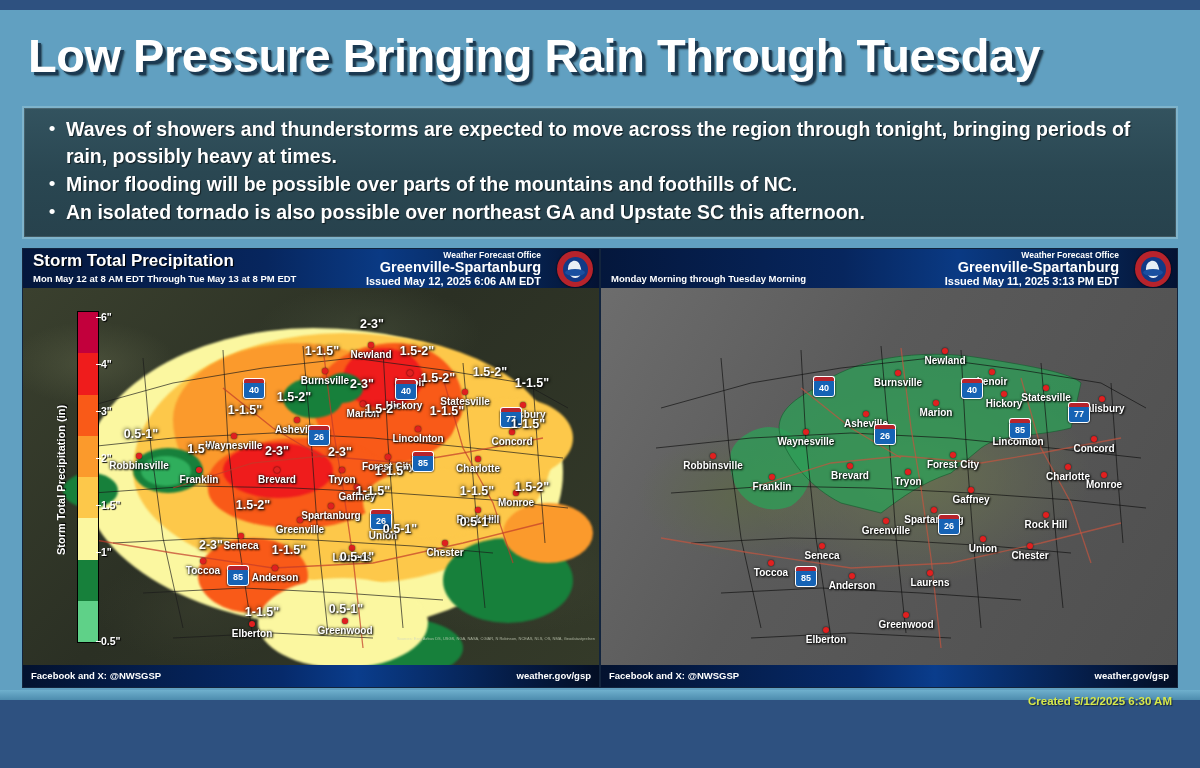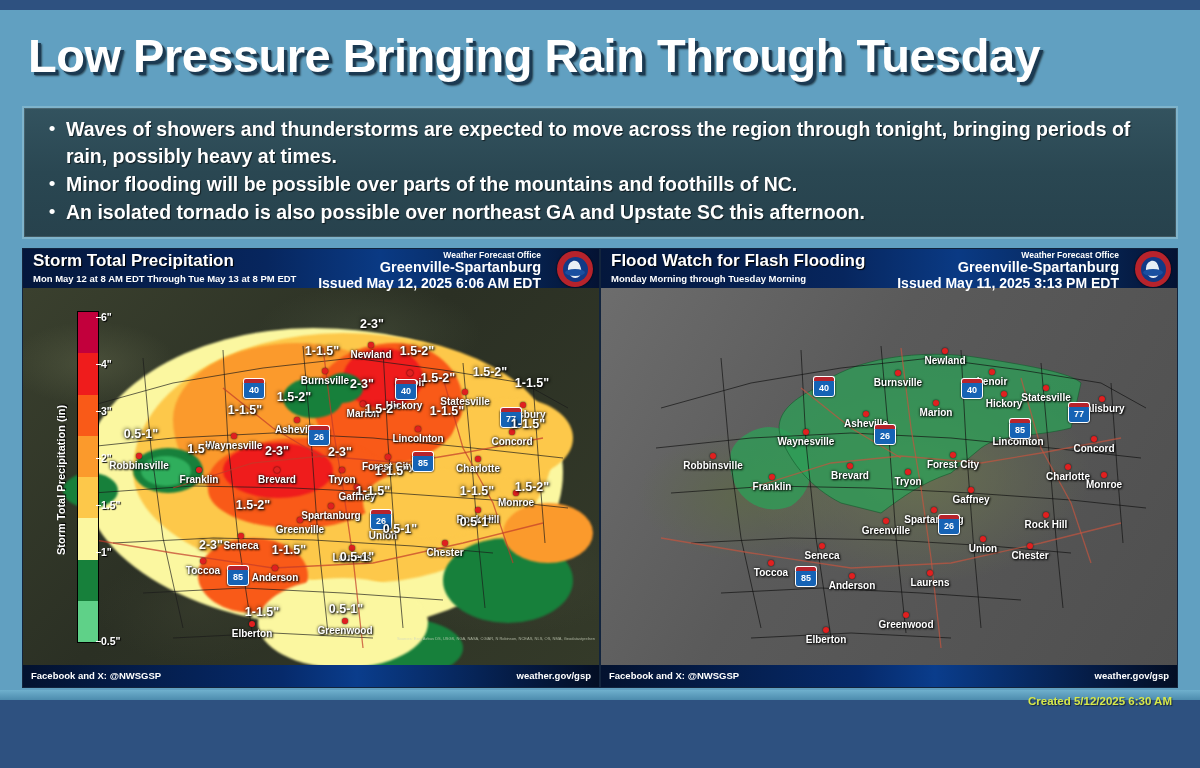--- a/index.html
+++ b/index.html
@@ -54,21 +54,21 @@
 
   
   .p-head{position:absolute;left:0;top:0;width:100%;height:39px;
           background:linear-gradient(90deg,#04173c 0%,#07265e 42%,#0a3a84 62%,#06224f 88%,#041233 100%);
           z-index:6;}
   .p-title{position:absolute;left:10px;top:2px;font-size:17px;font-weight:bold;color:#ffffff;
            text-shadow:1px 1px 1px #000;}
   .p-sub{position:absolute;left:10px;top:24px;font-size:9.5px;font-weight:bold;color:#ffffff;}
   .p-wfo-small{position:absolute;right:58px;top:1px;font-size:8.5px;font-weight:bold;color:#ffffff;text-align:right;}
   .p-wfo{position:absolute;right:58px;top:10px;font-size:14.5px;font-weight:bold;color:#ffffff;text-align:right;}
-  .p-issued{position:absolute;right:58px;top:26px;font-size:14px;font-weight:bold;color:#ffffff;text-align:right;}
+  .p-issued{position:absolute;right:58px;top:26px;font-size:11px;font-weight:bold;color:#ffffff;text-align:right;}
 
   
   .nws-logo{position:absolute;right:6px;top:2px;width:36px;height:36px;border-radius:50%;
             background:#b7232c;display:flex;align-items:center;justify-content:center;
             box-shadow:0 0 2px #000;}
   .nws-logo .inner{width:25px;height:25px;border-radius:50%;background:#123a86;position:relative;overflow:hidden;}
   .nws-logo .inner:before{content:"";position:absolute;left:5px;top:4px;width:13px;height:17px;
             background:#e9eef5;border-radius:60% 40% 50% 50%;transform:rotate(-18deg);}
   .nws-logo .inner:after{content:"";position:absolute;left:2px;top:12px;width:20px;height:7px;
             background:#1a4fa0;border-radius:50%;}
@@ -354,21 +354,20 @@
       </div>
 
       <div class="p-foot">
         <div class="fb">Facebook and X:  @NWSGSP</div>
         <div class="wg">weather.gov/gsp</div>
       </div>
     </div>
 
     <div class="panel panel-right">
       <div class="p-head">
-        <div class="p-title">Flood Watch for Flash Flooding</div>
         <div class="p-sub">Monday Morning through Tuesday Morning</div>
         <div class="p-wfo-small">Weather Forecast Office</div>
         <div class="p-wfo">Greenville-Spartanburg</div>
         <div class="p-issued">Issued May 11, 2025 3:13 PM EDT</div>
         <div class="nws-logo">
             <div class="inner"></div>
           </div>
       </div>
 
       <div class="map-body map-right">

